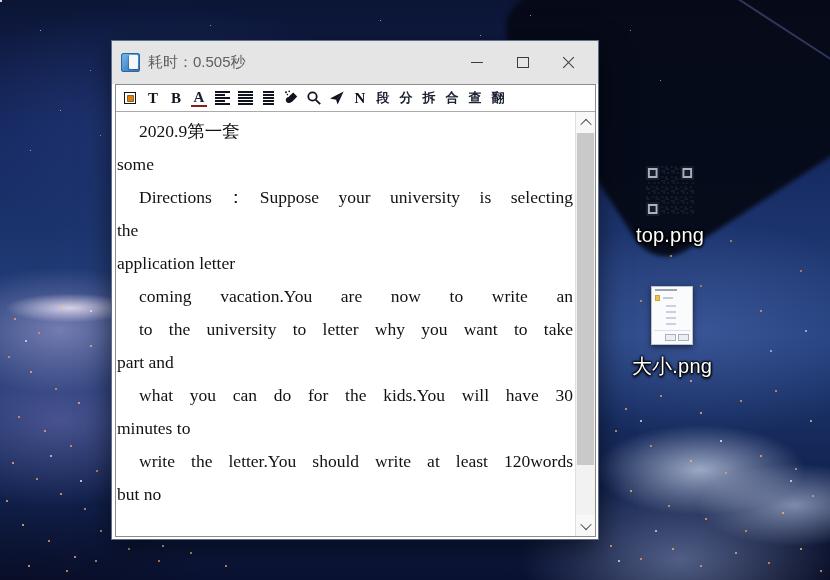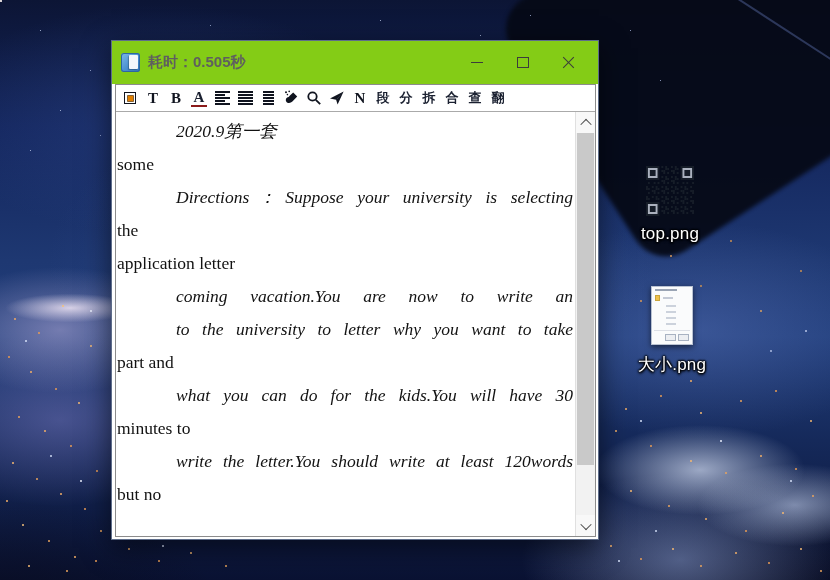--- a/index.html
+++ b/index.html
@@ -46,39 +46,39 @@
   .dots-stars{width:1px;height:1px;background:#ccd8f4;box-shadow:
     40px 30px #c2d0ee,90px 70px #aebce2,150px 45px #c2d0ee,210px 25px #aebce2,260px 60px #c2d0ee,
     320px 40px #aebce2,380px 20px #c2d0ee,430px 55px #aebce2,480px 35px #c2d0ee,530px 15px #aebce2,
     580px 50px #c2d0ee,630px 30px #aebce2,60px 110px #c2d0ee,130px 95px #aebce2,200px 120px #c2d0ee,
     270px 105px #aebce2,340px 90px #c2d0ee,660px 80px #aebce2,30px 150px #c2d0ee,100px 135px #aebce2;}
 
   
   .desktop-icon{position:absolute;display:flex;flex-direction:column;align-items:center;width:84px;cursor:default;}
   .di-top{left:628px;top:166px;}
   .di-size{left:630px;top:286px;align-items:center;}
-  .icon-label{margin-top:8px;color:#fff;font-size:17px;letter-spacing:.2px;
+  .icon-label{margin-top:8px;color:#fff;font-size:20px;letter-spacing:.2px;
     text-shadow:0 1px 2px #000,1px 0 2px #000,-1px 0 2px #000,0 -1px 2px #000,0 2px 3px rgba(0,0,0,.9);}
   .qr-wrap{width:48px;height:50px;opacity:.82;}
   .thumb-dialog{width:40px;height:57px;background:#fafbfc;border:1px solid #b9c2d2;position:relative;
     box-shadow:0 2px 6px rgba(0,0,0,.55);}
   .t-title{position:absolute;left:3px;top:2px;width:22px;height:2px;background:#9aa4b4;}
   .t-icon{position:absolute;left:3px;top:8px;width:5px;height:6px;background:#f0c14b;box-shadow:0 0 0 1px #caa53c inset;}
   .t-lines{position:absolute;left:0;top:0;width:10px;height:1.6px;background:transparent;box-shadow:
     11px 10px 0 0 #c4cad6,4px 18px 0 -3px #aab2c0,14px 18px 0 0 #ccd2dc,
     4px 24px 0 -3px #aab2c0,14px 24px 0 0 #ccd2dc,4px 30px 0 -3px #aab2c0,14px 30px 0 0 #ccd2dc,
     4px 36px 0 -3px #aab2c0,14px 36px 0 0 #ccd2dc;}
   .t-sep{position:absolute;left:2px;top:43px;width:36px;height:1px;background:#dcdfe6;}
   .t-btns{position:absolute;right:3px;bottom:3px;display:flex;gap:2px;}
   .t-btn{width:9px;height:5px;background:#eceef2;border:1px solid #a8b2c2;}
 
   
   .window{position:absolute;left:111px;top:40px;width:488px;height:500px;background:#fff;
     border:1px solid #5e6d8a;box-sizing:border-box;box-shadow:0 8px 26px rgba(0,0,0,.55);}
-  .titlebar{position:absolute;left:0;top:0;right:0;height:43px;background:#84cc16;display:flex;align-items:center;font-weight:bold;}
+  .titlebar{position:absolute;left:0;top:0;right:0;height:43px;background:#e5e5e5;display:flex;align-items:center;}
   .app-icon{width:19px;height:19px;margin-left:9px;border-radius:3px;position:relative;
     background:linear-gradient(135deg,#7cb9ea 0%,#4a90d0 55%,#3272b4 100%);box-shadow:0 0 0 1px #2d66a2 inset;}
   .app-icon::after{content:"";position:absolute;right:2px;top:2px;width:9px;height:14px;background:#f4f7fb;
     border-radius:1px;box-shadow:-1px 1px 1px rgba(0,0,0,.25);}
   .title-text{margin-left:8px;font-size:15px;color:#5f5f5f;}
   .controls{margin-left:auto;display:flex;align-items:center;gap:31px;padding-right:22px;}
   .ctrl{width:15px;height:15px;display:flex;align-items:center;justify-content:center;position:relative;cursor:default;}
   .min-glyph{width:12px;height:0;border-top:1.6px solid #3c3c3c;display:block;}
   .max-glyph{width:10px;height:9px;border:1.4px solid #3c3c3c;display:block;}
   .x1,.x2{position:absolute;left:0;top:7px;width:15px;height:0;border-top:1.6px solid #3c3c3c;}
@@ -99,21 +99,21 @@
   .i-left::before{content:"";position:absolute;right:0;top:3px;width:5px;height:2px;background:#fff;}
   .i-left::after{content:"";position:absolute;right:0;top:9px;width:5px;height:2px;background:#fff;}
   .i-center{width:11px;}
   .i-svg svg{display:block;}
 
   
   .textarea-wrap{position:absolute;left:0;right:0;top:27px;bottom:0;background:#fff;}
   .doc{position:absolute;left:0;top:0;right:20px;bottom:0;padding:3px 2px 0 1px;overflow:hidden;
     font-family:"Liberation Serif","DejaVu Serif",serif;font-size:17.5px;line-height:33px;color:#121212;cursor:text;}
   .line{display:block;}
-  .line.indent{padding-left:59px;font-style:italic;}
+  .line.indent{padding-left:22px;}
   .line.just{text-align:justify;text-align-last:justify;}
 
   
   .scrollbar{position:absolute;right:0;top:0;bottom:0;width:20px;background:#f2f2f2;border-left:1px solid #e0e0e0;box-sizing:border-box;}
   .sb-btn{position:absolute;left:0;right:0;height:21px;background:#f8f8f8;display:flex;align-items:center;justify-content:center;}
   .sb-up{top:0;} .sb-down{bottom:0;}
   .chev{display:block;width:7px;height:7px;border-left:1.8px solid #4a4a4a;border-top:1.8px solid #4a4a4a;}
   .chev.up{transform:rotate(45deg) translate(1px,1px);}
   .chev.down{transform:rotate(225deg) translate(1px,1px);}
   .sb-thumb{position:absolute;left:1px;right:1px;top:21px;height:332px;background:#c9c9c9;}

